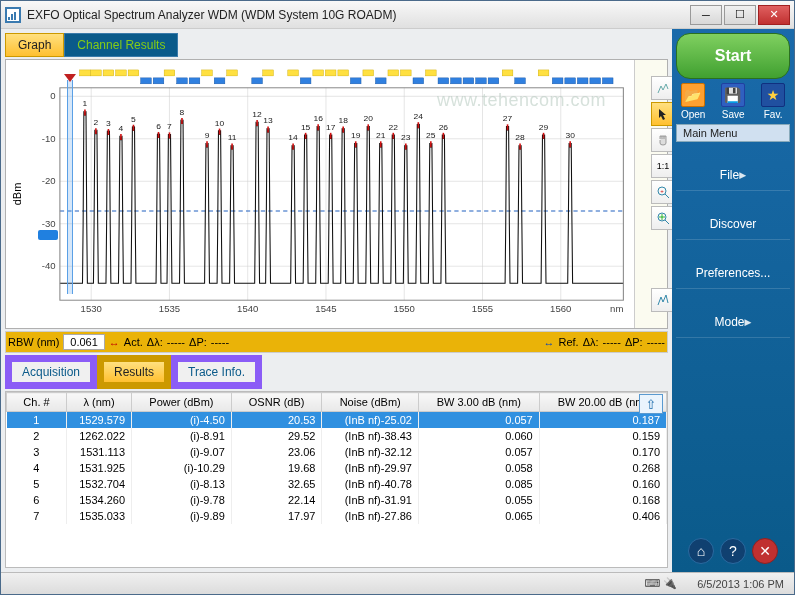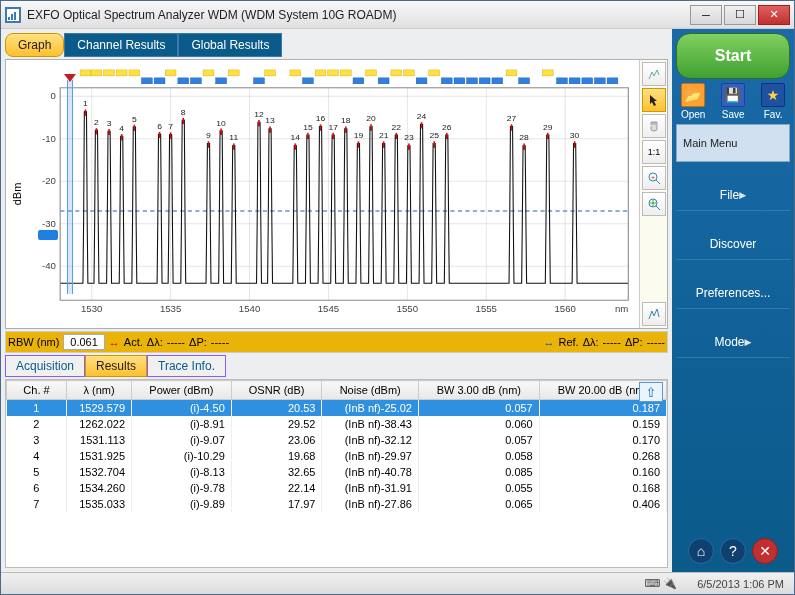--- a/index.html
+++ b/index.html
@@ -11,56 +11,56 @@
 .app-icon { width: 16px; height: 16px; margin-right: 6px; }
 .title { font-size: 12px; color: #222; flex: 1; }
 .win-btn { width: 32px; height: 20px; border: 1px solid #999; background: linear-gradient(#f0f0f0,#d8d8d8); display: inline-flex; align-items: center; justify-content: center; font-size: 11px; margin-left: 2px; }
 .win-btn.close { background: linear-gradient(#e06060,#c03030); color:#fff; border-color:#a02020; }
 
 .body { flex: 1; display: flex; flex-direction: row; background: #eceef0; }
 
 .main { flex: 1; display: flex; flex-direction: column; padding: 4px; gap: 2px; }
 
 .tabrow { display: flex; gap: 0; }
-.tab { padding: 4px 12px; font-size: 12px; background: #0a5a8a; color: #ffffff; border: 1px solid #3a7aaa; }
-.tab.active { background: linear-gradient(#ffe080,#ffc030); color: #222; border-color: #cc9900; border-radius: 8px; }
+.tab { padding: 4px 12px; font-size: 12px; background: #0a5a8a; color: #84cc16; border: 1px solid #3a7aaa; }
+.tab.active { background: linear-gradient(#ffe080,#ffc030); color: #222; border-color: #cc9900; }
 
 .graph-wrap { display:flex; background:#fff; border:1px solid #b0b0b0; height:270px; }
 .ylab { width:22px; display:flex; align-items:center; justify-content:center; }
 .ylab span { transform: rotate(-90deg); font-size:11px; }
 .plot { flex:1; position:relative; }
-.toolcol { width:28px; background:#fbfbf0; border-left:1px solid #ccc; display:flex; flex-direction:column; gap:2px; padding:2px; }
+.toolcol { width:28px; background:#fbfbf0; border-left:1px solid #ccc; display:flex; flex-direction:column; gap:2px; padding:16px; }
 .toolbtn { width:24px; height:24px; border:1px solid #bbb; background:linear-gradient(#fff,#eee); display:flex; align-items:center; justify-content:center; font-size:12px; }
 .toolbtn.active { background: linear-gradient(#ffe080,#ffc030); border-color:#cc9900; }
 
 .rbw-row { display:flex; align-items:center; gap:4px; font-size:11px; padding:2px; background:#eab308; border:1px solid #ccc; }
 .rbw-row .field { background:#fff; border:1px solid #aaa; padding:1px 6px; }
 .arr-red { color:#c00000; }
 .arr-blue { color:#0040c0; }
 
 .tabrow2 { display:flex; }
-.tab2 { padding:3px 10px; font-size:12px; background:#f0f0f0; border:1px solid #8b5cf6; color:#0a5a8a; }
+.tab2 { padding:3px 10px; font-size:12px; background:#f0f0f0; border:7px solid #8b5cf6; color:#0a5a8a; }
 .tab2.active { background: linear-gradient(#ffe080,#ffc030); color:#222; border-color:#cc9900; }
 
 .table-wrap { flex:1; background:#fff; border:1px solid #bbb; overflow:hidden; font-size:11px; position:relative; }
 table { border-collapse: collapse; width:100%; }
 th { background:linear-gradient(#f8f8f8,#e8e8e8); border:1px solid #ccc; padding:3px 15px; font-weight:normal; text-align:center; }
 td { border-right:1px solid #eee; padding:2px 6px; text-align:right; }
 tr.sel td { background:#3090e0; color:#fff; }
 td.c { text-align:center; }
 .collapse-btn { position:absolute; top:2px; right:4px; width:24px; height:20px; border:1px solid #5a9ad0; background:#eaf4fd; display:flex; align-items:center; justify-content:center; color:#1a6aaa; font-size:13px; }
 
 .sidebar { width:122px; background:linear-gradient(#1a6aaa,#0a5a8a); display:flex; flex-direction:column; padding:4px 4px; gap:4px; }
 .start-btn { height:46px; background:linear-gradient(#80d060,#40a030); border:1px solid #2a7020; border-radius:14px; color:#fff; font-size:16px; font-weight:bold; display:flex; align-items:center; justify-content:center; }
 .icon-row { display:flex; gap:6px; justify-content:space-around; }
 .side-icon { display:flex; flex-direction:column; align-items:center; color:#fff; font-size:10px; gap:2px; }
 .side-icon .ic { width:24px; height:24px; background:#ffa030; border:1px solid #cc7000; border-radius:2px; display:flex; align-items:center; justify-content:center; color:#fff; font-size:14px; }
 .side-icon.save .ic { background:#3060c0; border-color:#2040a0; }
 .side-icon.fav .ic { background:#2050a0; border-color:#103080; color:#ffd040; }
-.menu-header { background:#d0e0f0; color:#222; font-size:11px; padding:12px 6px; border:1px solid #8ab; }
+.menu-header { background:#d0e0f0; color:#222; font-size:11px; padding:2px 6px; border:1px solid #8ab; }
 .menu-item { color:#fff; font-size:12px; padding:8px 10px; display:flex; justify-content:center; align-items:center; border-bottom:1px solid rgba(255,255,255,.15);margin-top:14px; }
 .menu-item .tri { font-size:9px; opacity:.85; }
 .side-bottom { margin-top:auto; display:flex; gap:6px; justify-content:center; padding:4px 0; }
 .sb-btn { width:26px; height:26px; border-radius:13px; background:#104070; border:1px solid #2a6aa0; color:#fff; display:flex; align-items:center; justify-content:center; font-size:14px; }
 .sb-btn.exit { background:#c03030; border-color:#902020; }
 
 .statusbar { height:22px; background:linear-gradient(#f0f0f0,#dcdcdc); border-top:1px solid #bbb; display:flex; align-items:center; padding:0 10px; font-size:11px; color:#444; }
 .statusbar .grow { flex:1; }
 
 .watermark { position:absolute; top:30px; right:28px; font-size:18px; color:rgba(180,200,190,.55); letter-spacing:.5px; pointer-events:none; }
@@ -88,21 +88,20 @@
     <div class="win-btn close">✕</div>
   </div>
 
   <div class="body">
 
     <div class="main">
 
       <div class="tabrow">
         <div class="tab active">Graph</div>
         <div class="tab">Channel Results</div>
-        <div class="tab">Global Results</div>
       </div>
 
       <div class="graph-wrap">
         <div class="ylab">
             <span>dBm</span>
           </div>
         <div class="plot">
           <svg id="chart-svg" width="100%" height="100%" viewBox="0 0 570 270" preserveAspectRatio="none">
               <line x1="30" y1="36.56" x2="560" y2="36.56" stroke="#ccc" stroke-width="0.5"></line>
               <text x="26" y="39.56" font-size="9" text-anchor="end" fill="#444">0</text>
@@ -231,20 +230,21 @@
               <text x="484.916666666668" y="70.36" font-size="8" text-anchor="middle" fill="#222">29</text>
               <line x1="509.9444444444431" y1="87.92000000000002" x2="509.9444444444431" y2="81.92000000000002" stroke="#d01010" stroke-width="1.5"></line>
               <text x="509.9444444444431" y="78.92000000000002" font-size="8" text-anchor="middle" fill="#222">30</text>
               <rect x="30" y="28" width="530" height="214" stroke="#888" fill="none"></rect>
             </svg>
           <div class="sel-band"></div>
           <div class="sel-tri"></div>
           <div class="thresh">
               <div class="thresh-handle"></div>
             </div>
+          <div class="watermark">www.tehencom.com</div>
         </div>
         <div class="toolcol">
           <div class="toolbtn">
               <svg width="14" height="14" viewBox="0 0 14 14">
                 <path d="M2 12 L5 5 L7 9 L10 3 L12 8" stroke="#6aa" fill="none"></path>
               </svg>
             </div>
           <div class="toolbtn active">
               <svg width="14" height="14" viewBox="0 0 14 14">
                 <path d="M3 2 L3 11 L5 9 L7 13 L9 12 L7 8 L10 8 Z" fill="#222"></path>

